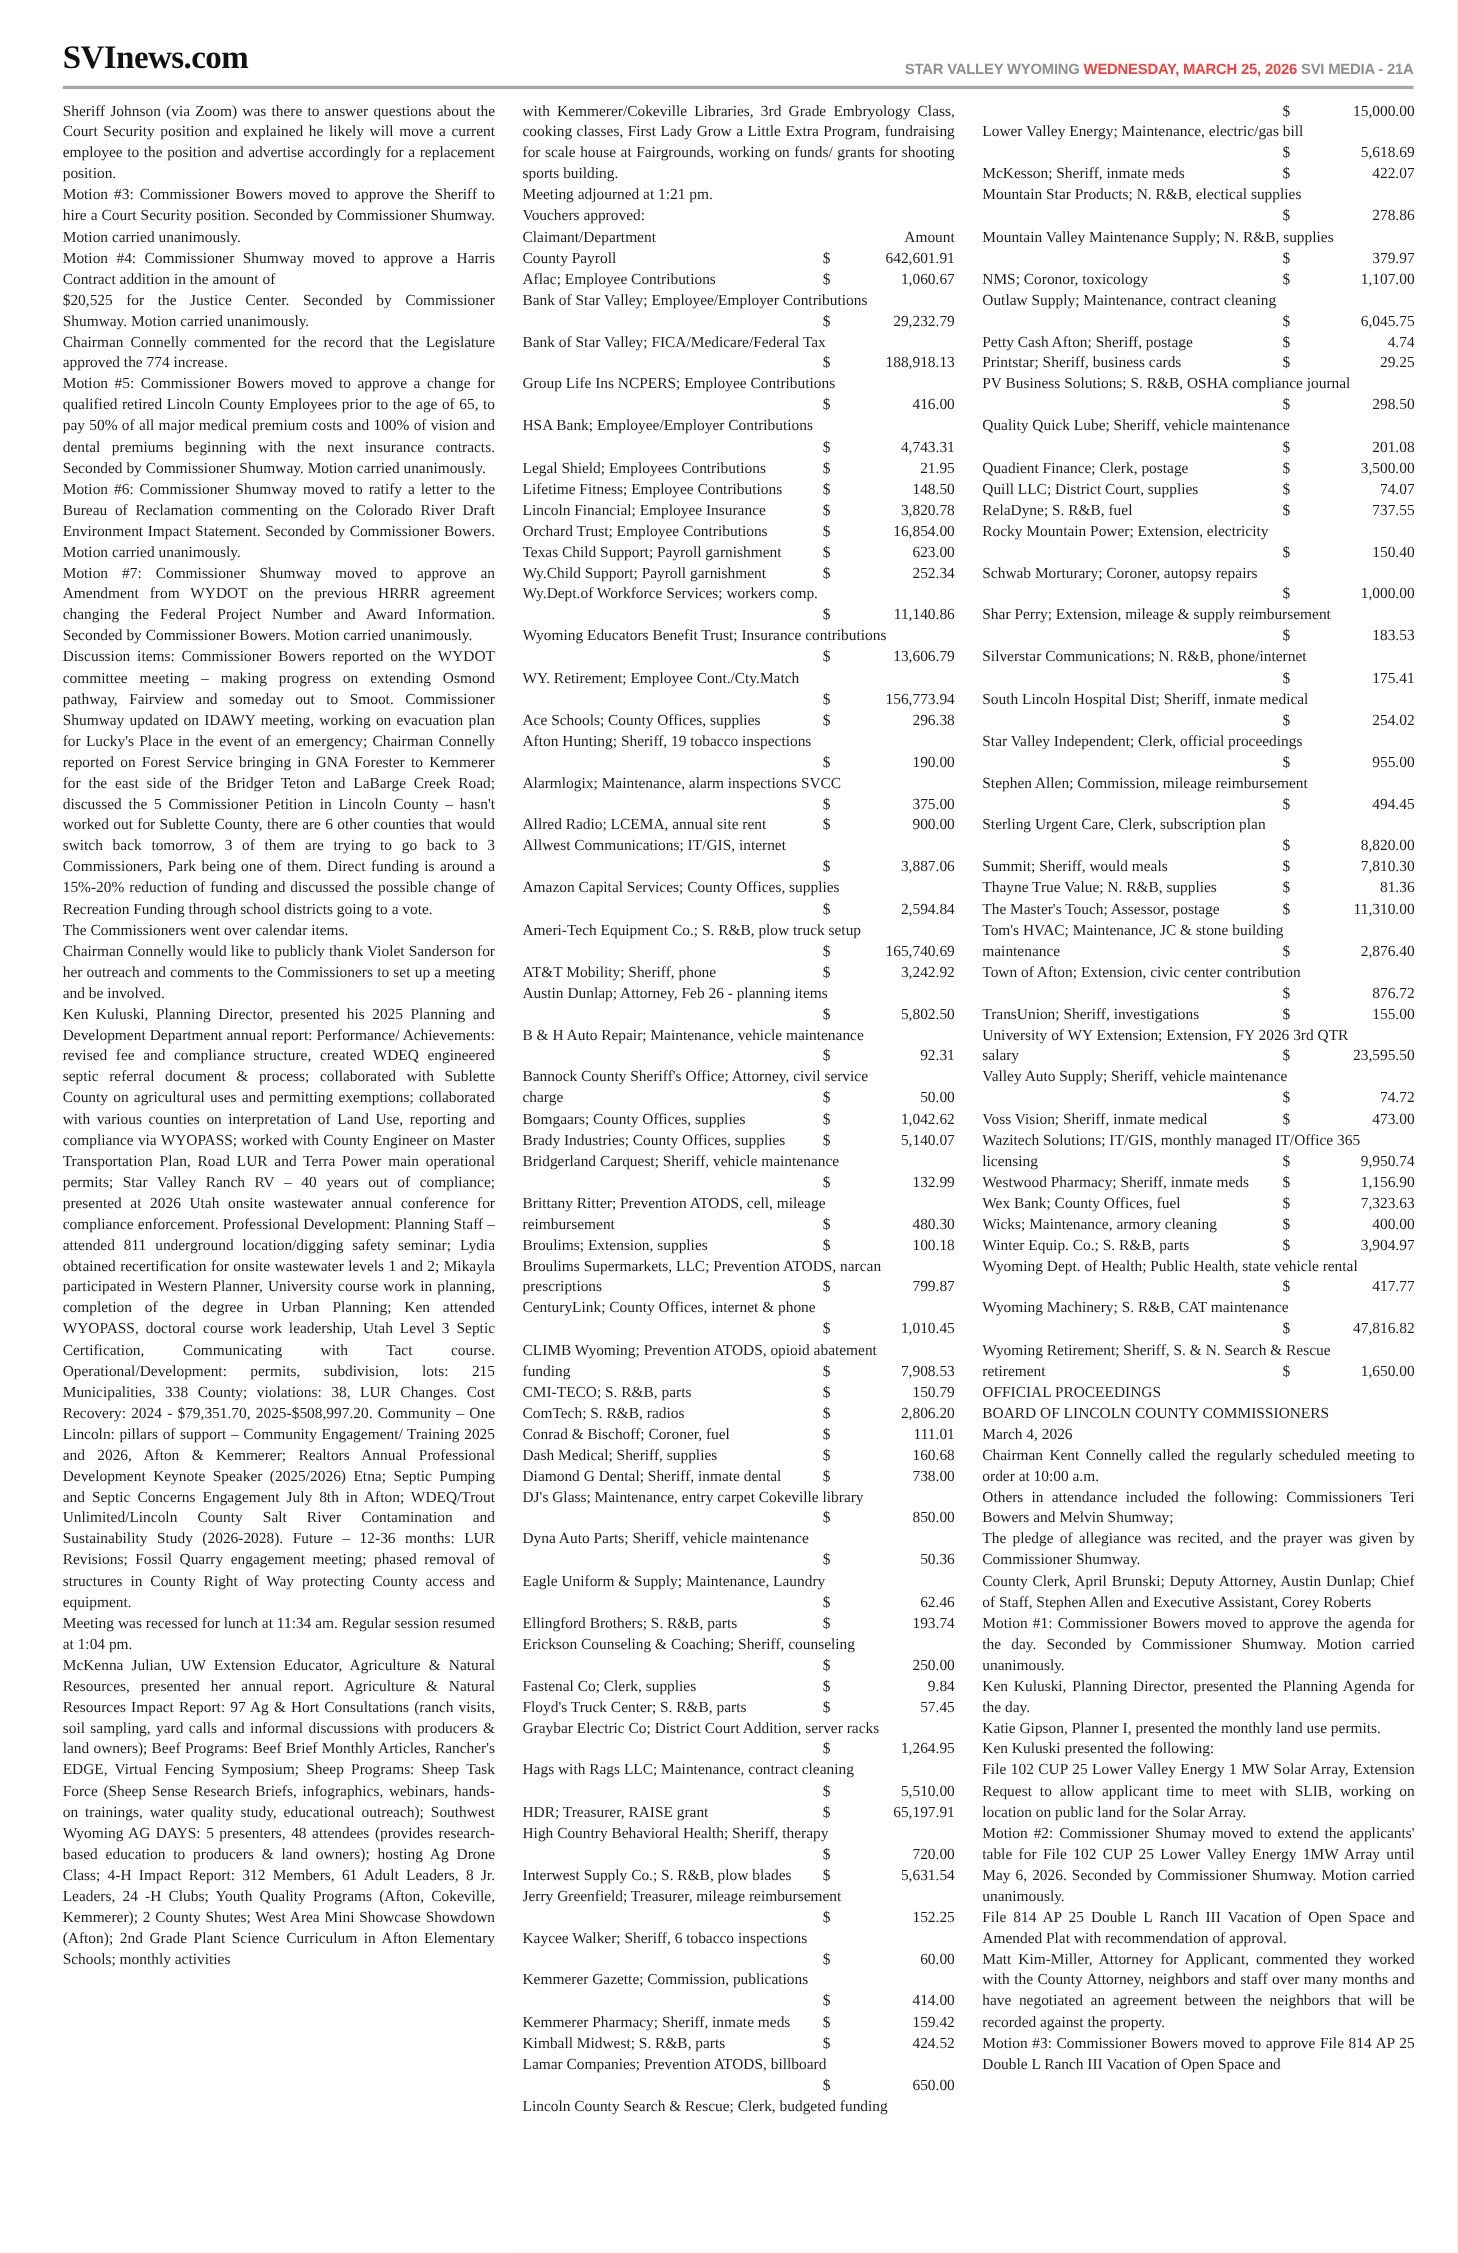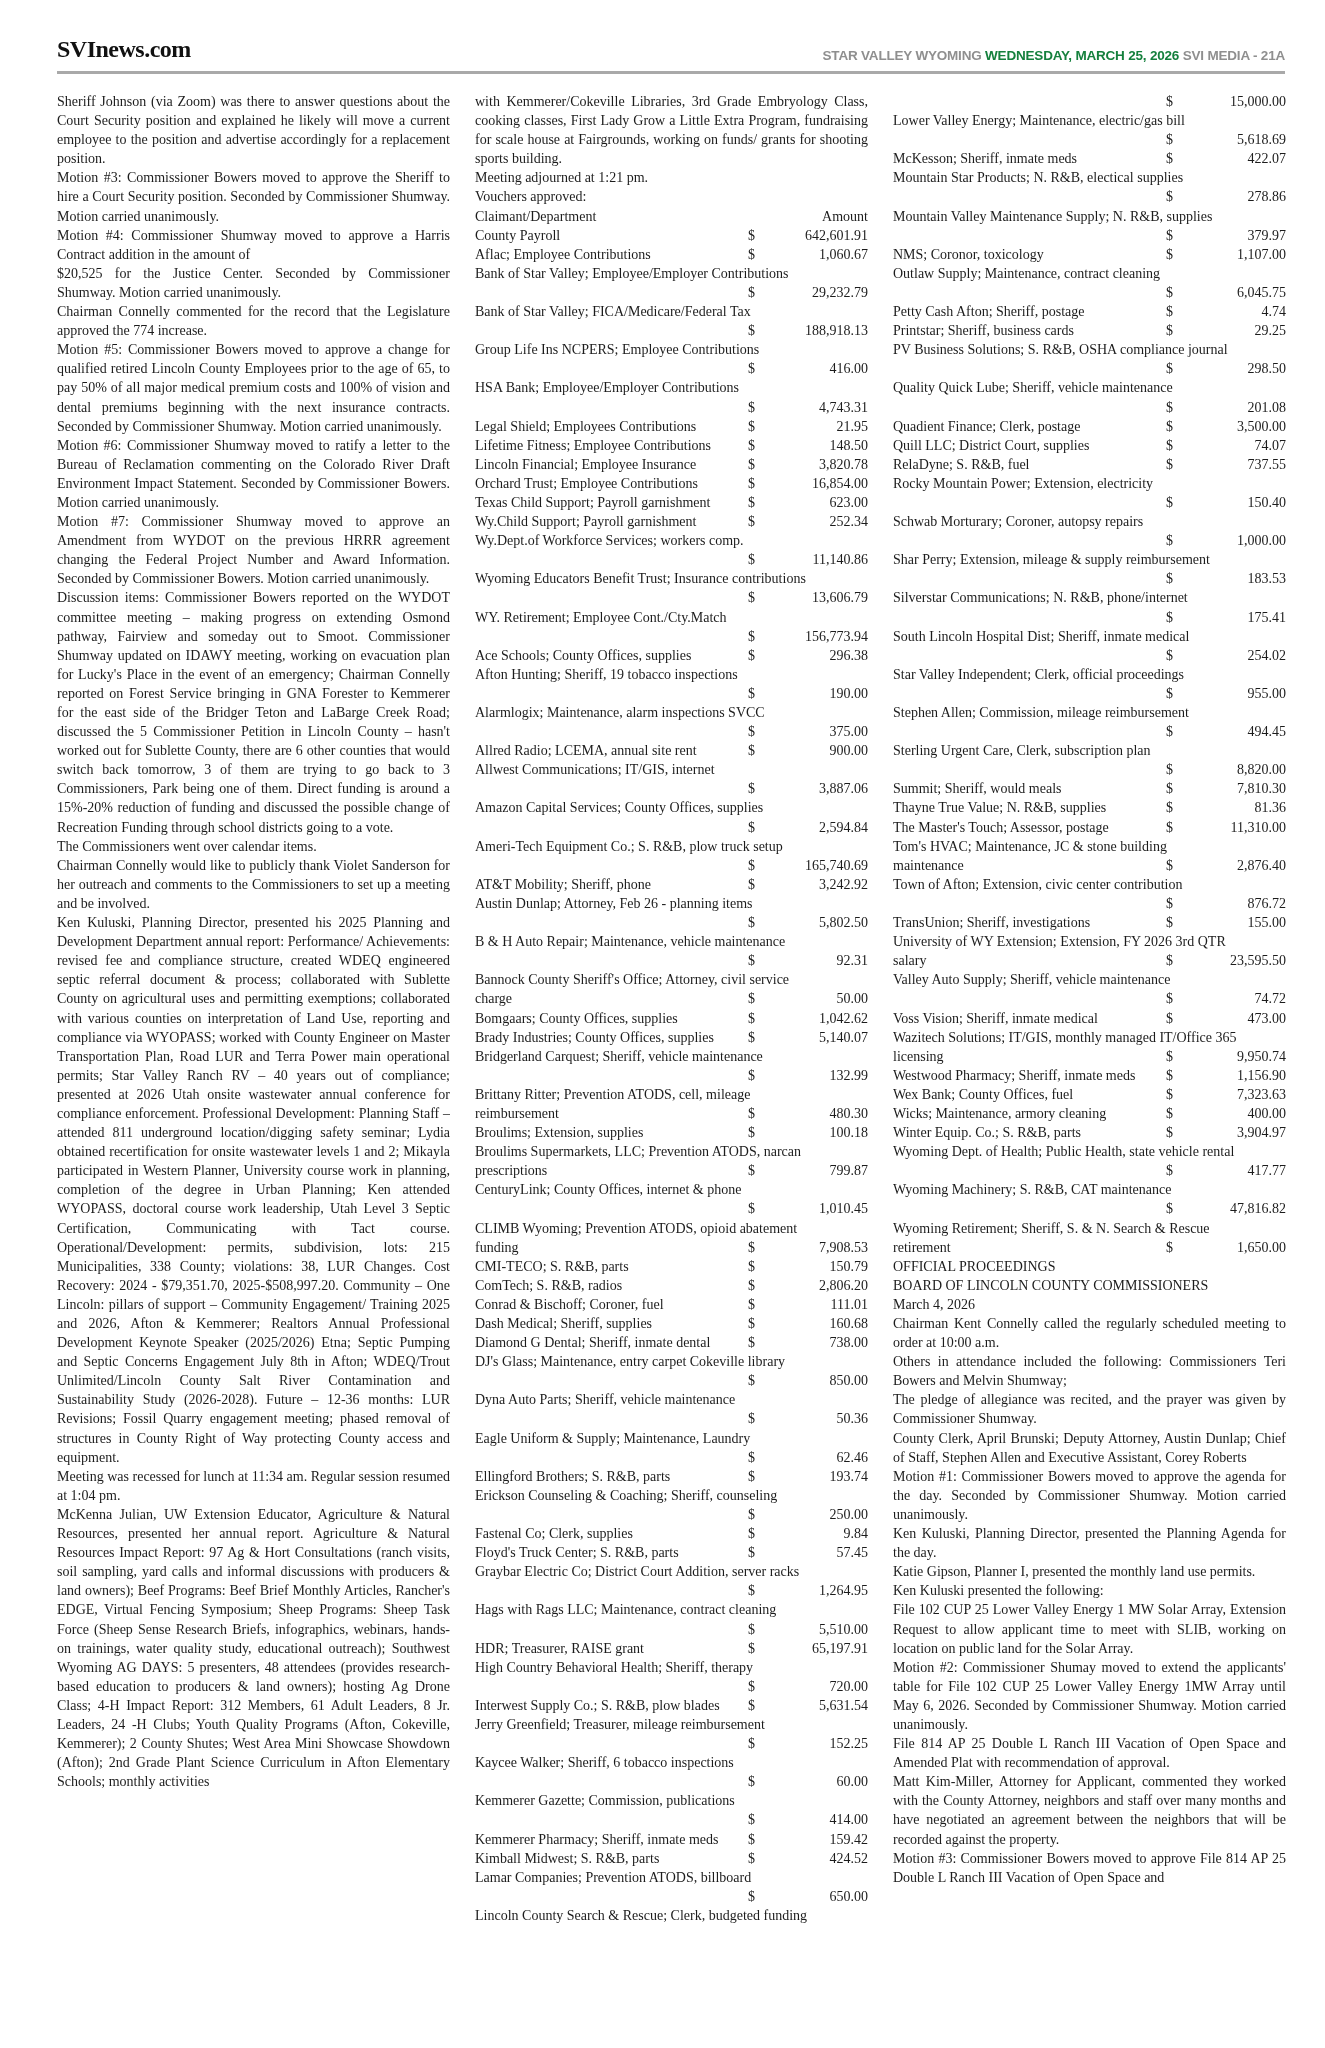--- a/index.html
+++ b/index.html
@@ -13,28 +13,28 @@
     color:#1c1c1c;
   }
   .masthead{
     position:absolute;left:57px;right:40px;top:36px;
     display:flex;align-items:flex-end;justify-content:space-between;
     padding-bottom:8px;
     border-bottom:3px solid #a9a9a9;
   }
   .site-name{
     font-family:"Liberation Serif","DejaVu Serif",serif;
-    font-weight:700;font-size:24px;letter-spacing:-0.5px;color:#111;
+    font-weight:700;font-size:30px;letter-spacing:-0.5px;color:#111;
   }
   .mast-right{
     font-family:"Liberation Sans","DejaVu Sans",sans-serif;
     font-size:13.5px;font-weight:700;letter-spacing:-0.2px;
     color:#8f8f8f;white-space:nowrap;
   }
-  .mast-right .date{color:#15803d;}
+  .mast-right .date{color:#ef4444;}
   .content{
     position:absolute;left:57px;right:40px;top:92px;bottom:0;
     display:flex;gap:25px;
   }
   .col{
     width:393px;flex:0 0 393px;
     font-size:14px;line-height:19.1px;
     text-align:left;
     overflow:hidden;
   }

